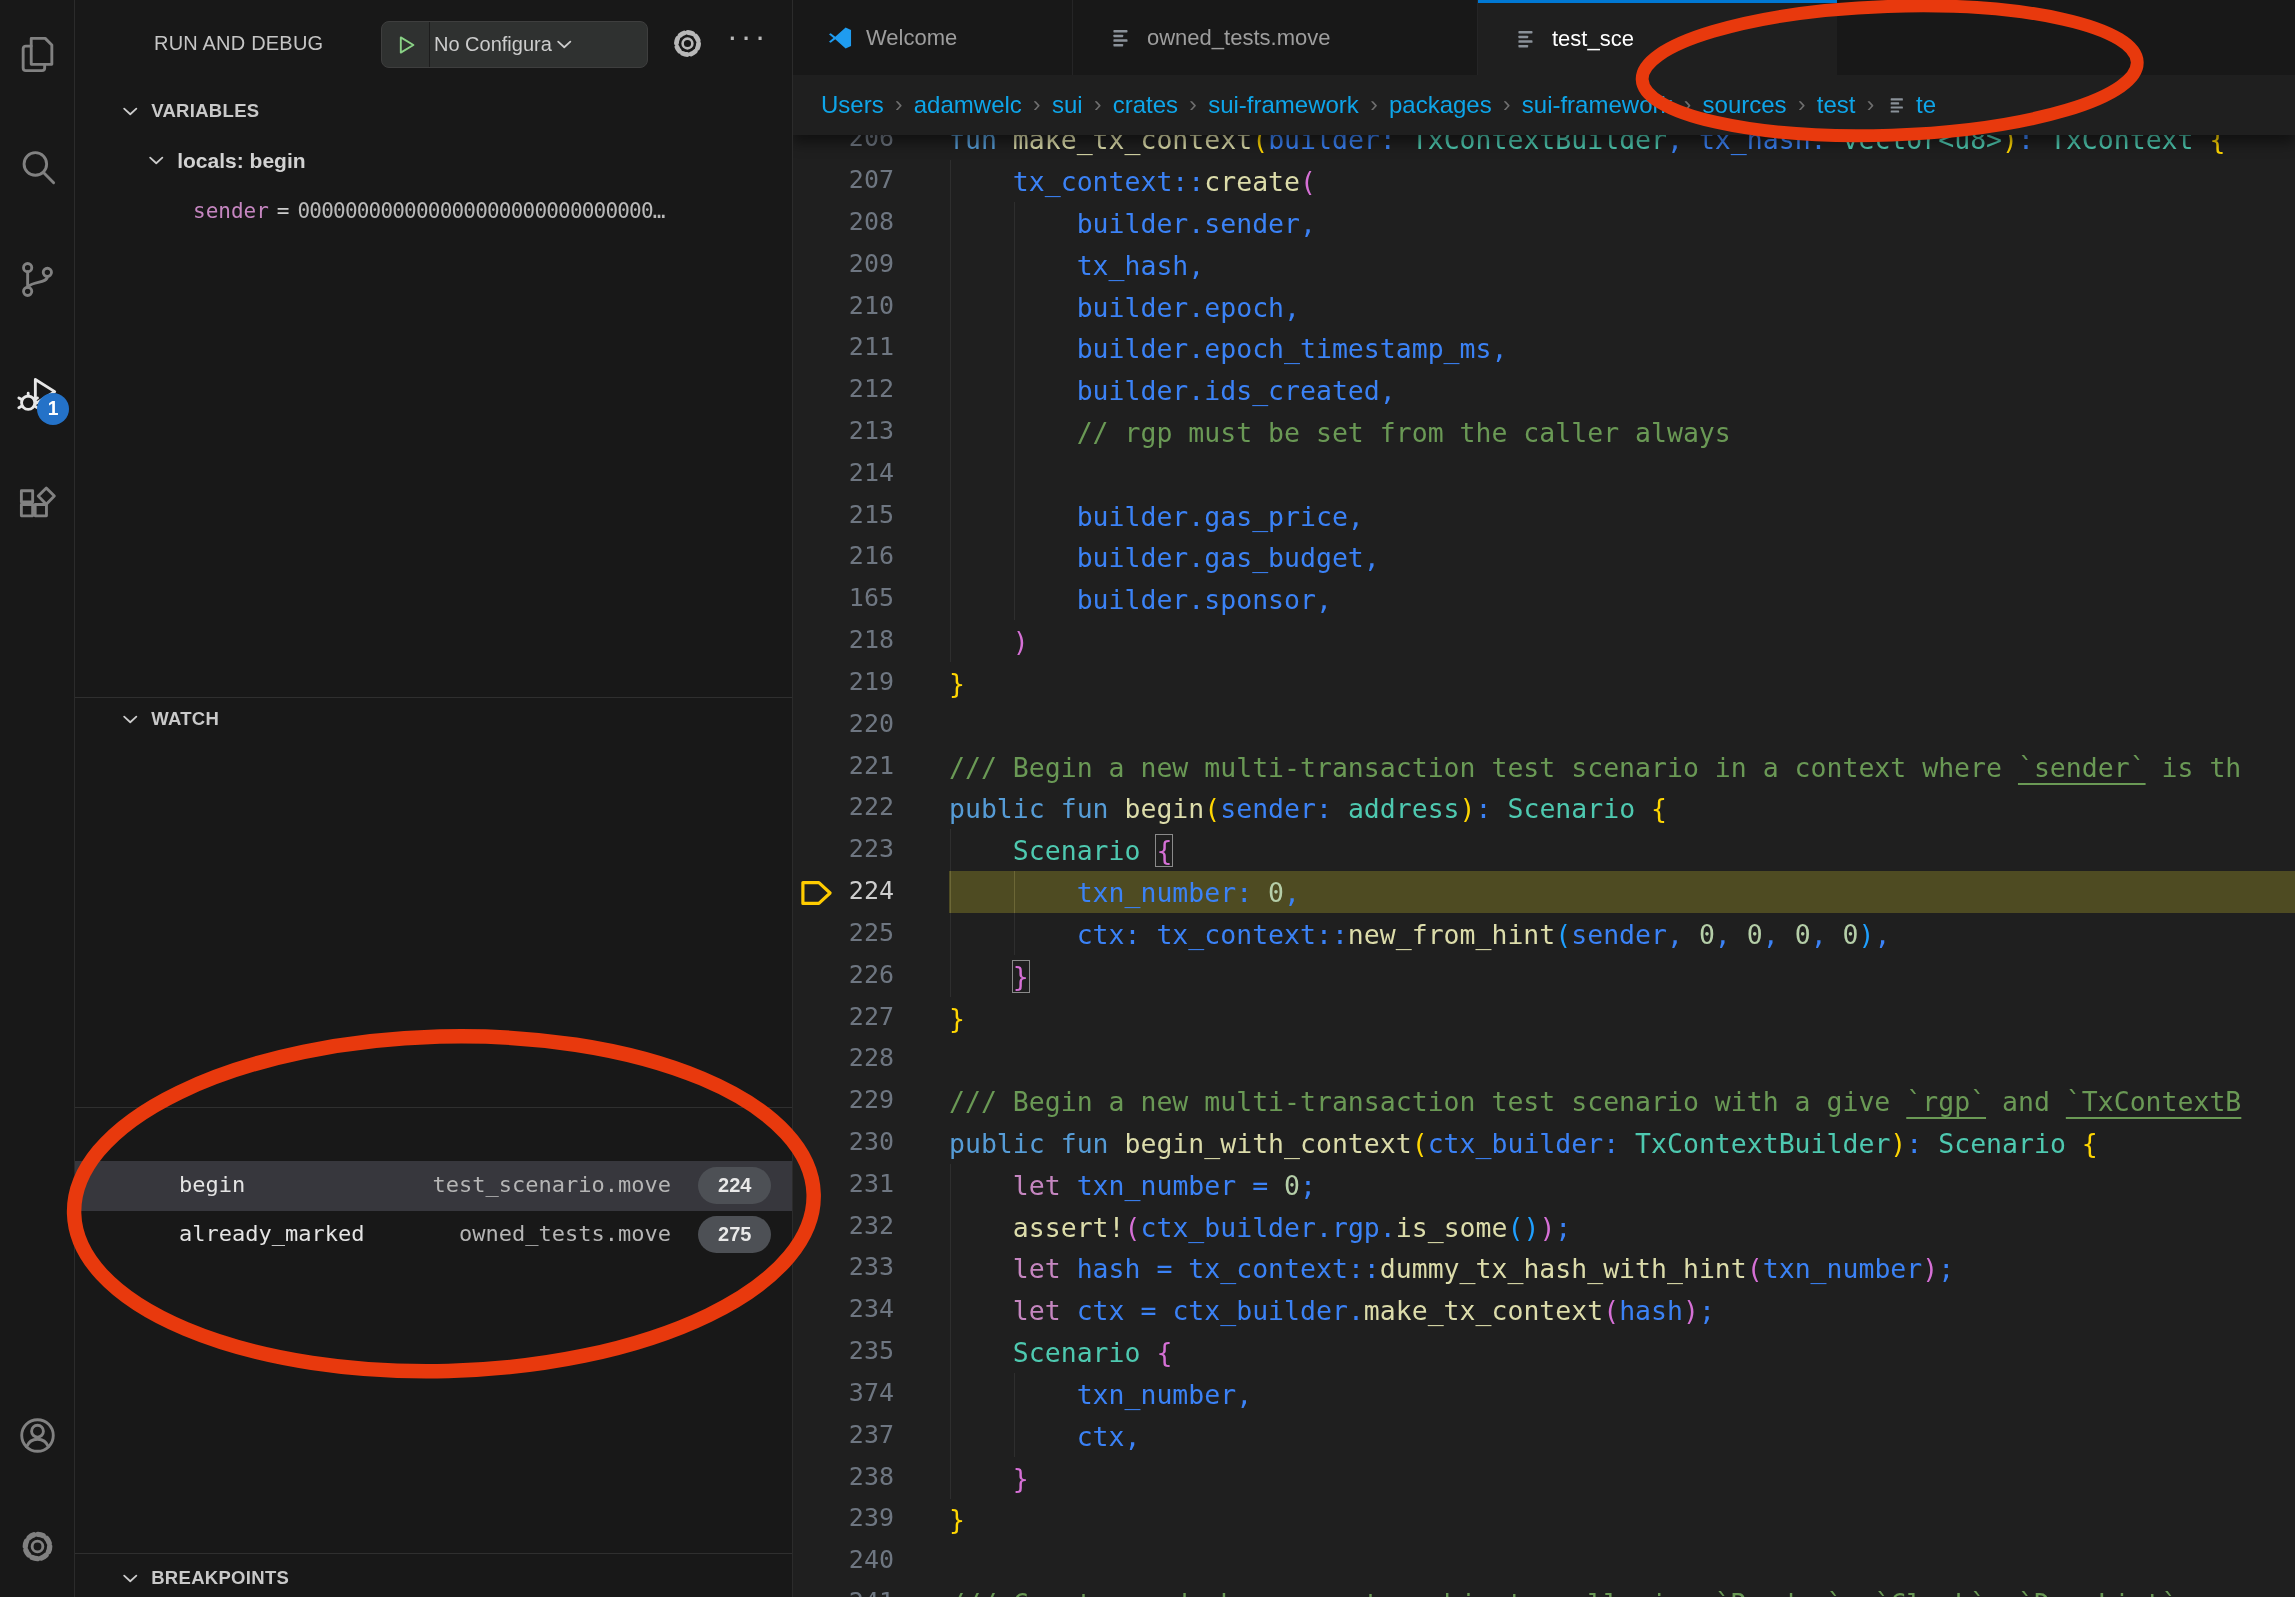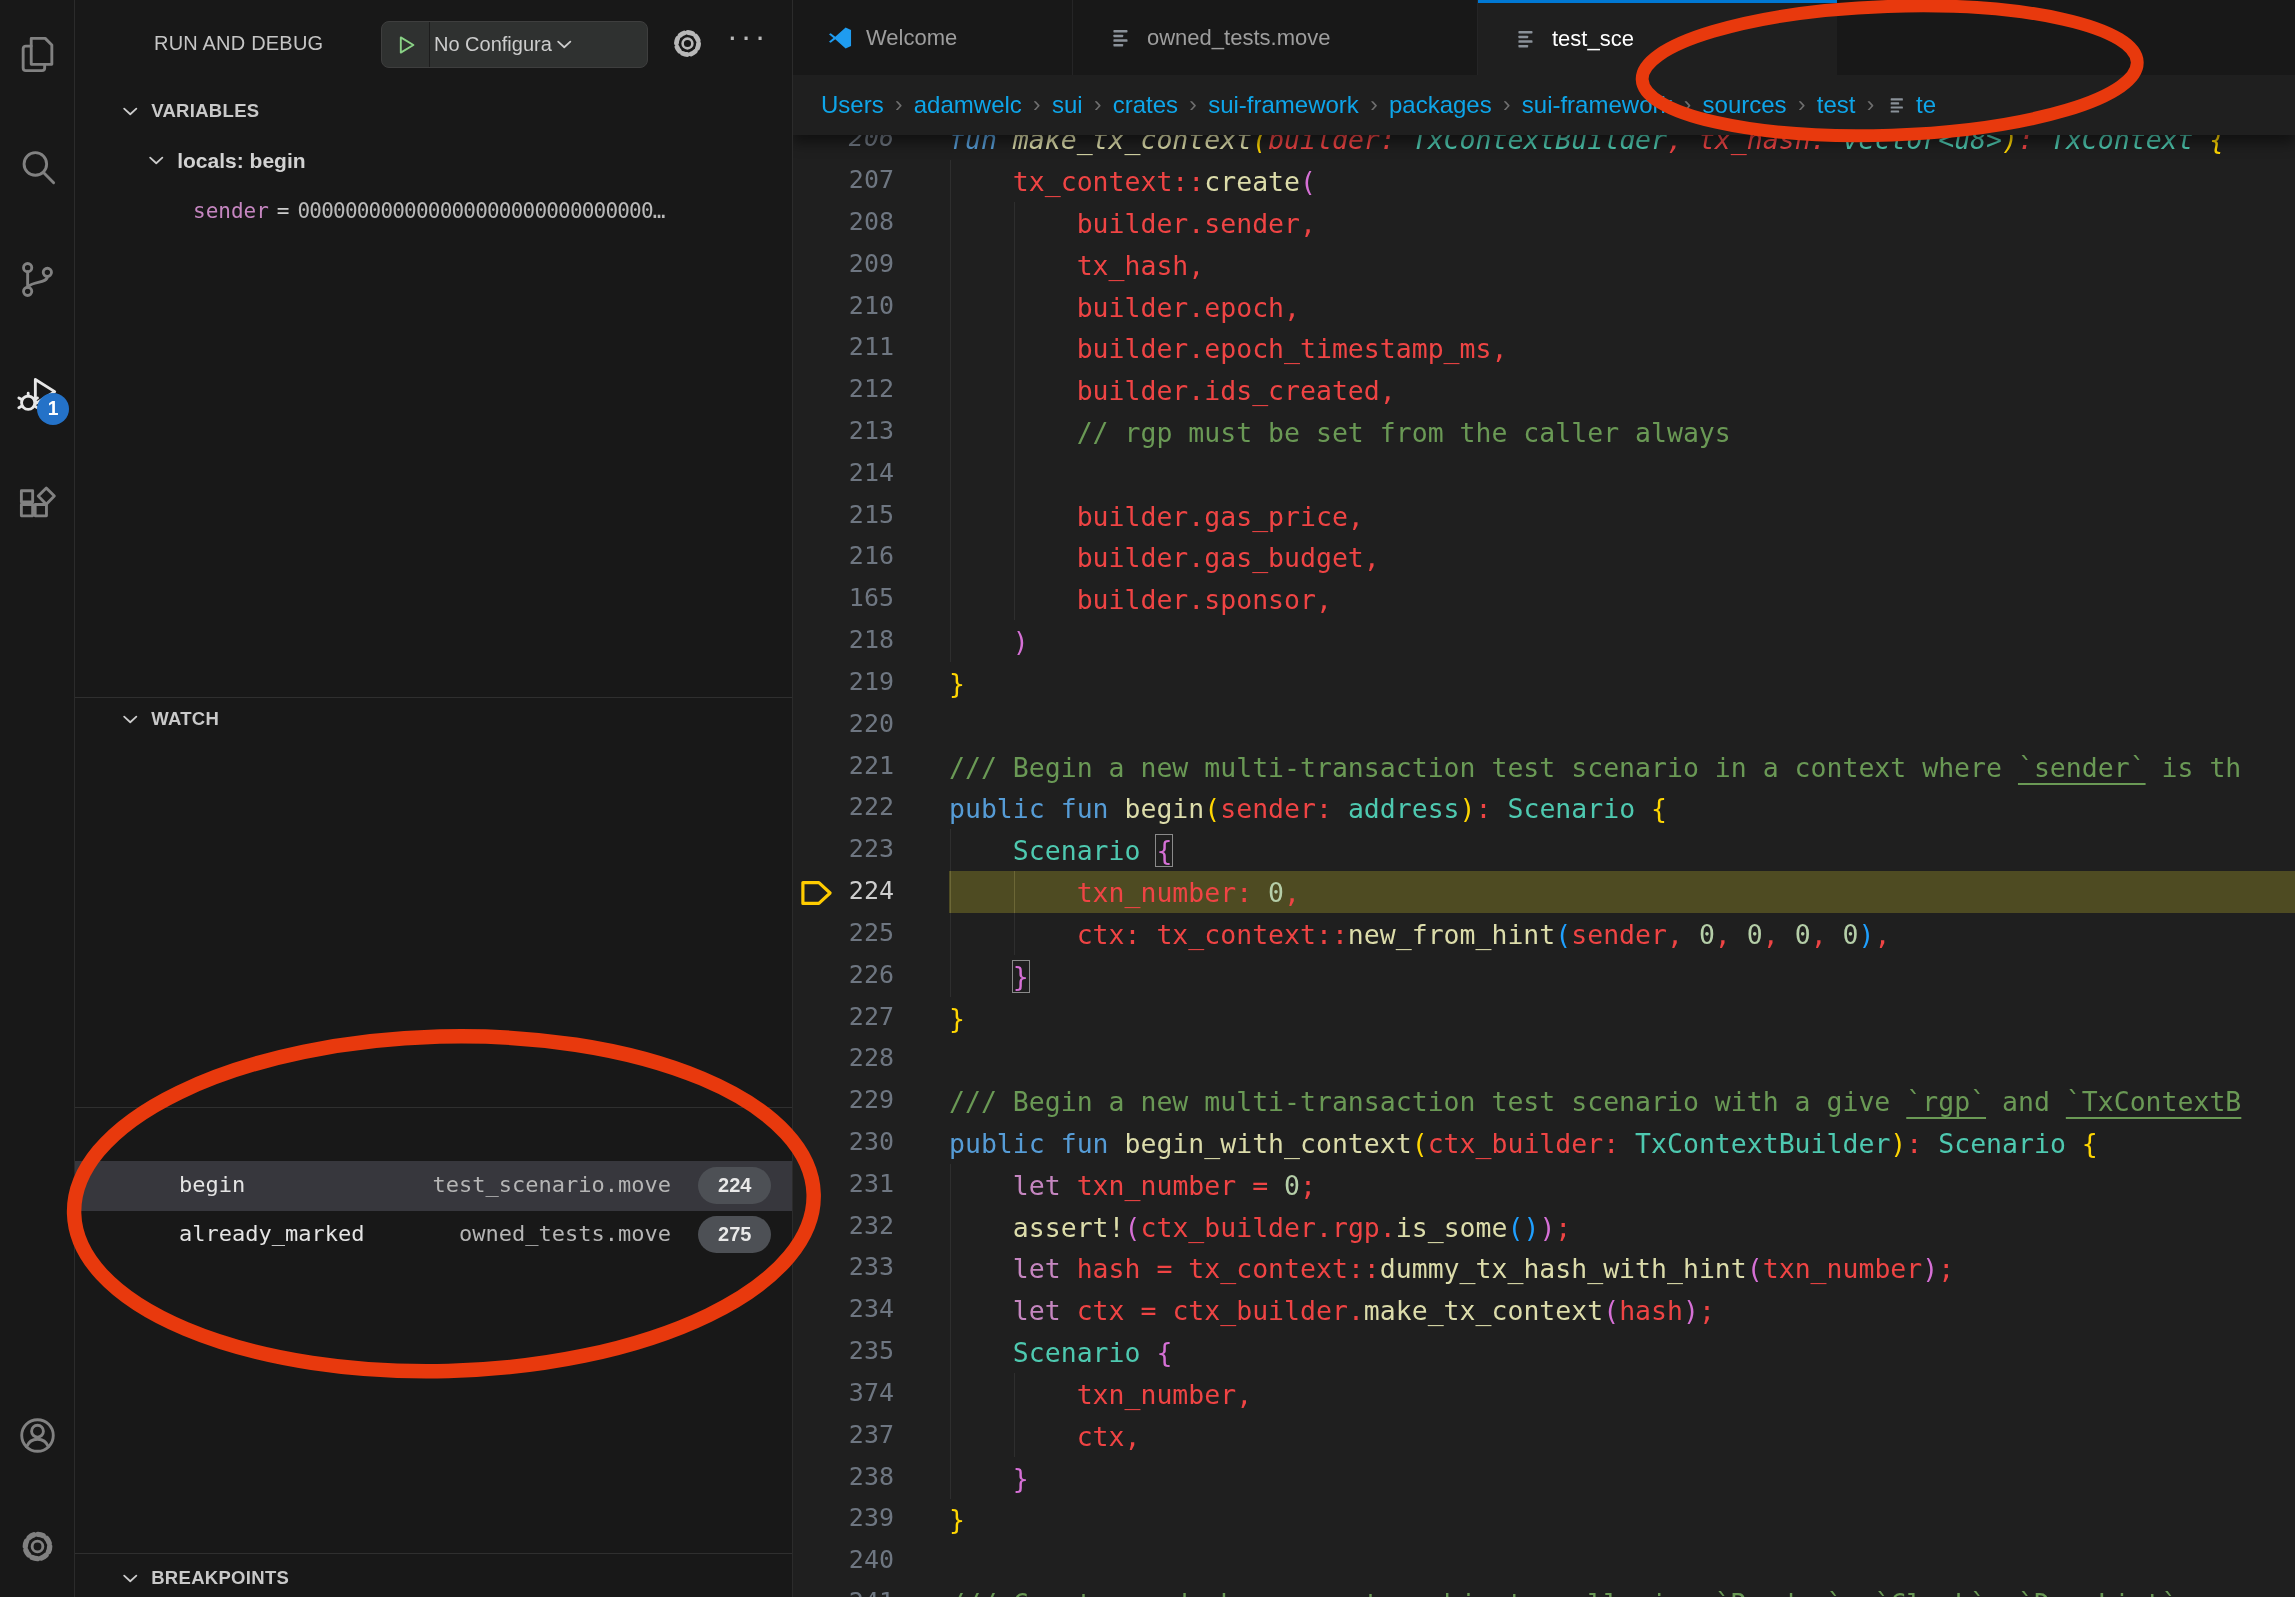--- a/index.html
+++ b/index.html
@@ -74,21 +74,21 @@
   .marker{position:absolute;left:6.4px;top:5.6px;}
   .guide{position:absolute;top:0;width:1.2px;height:100%;background:#2e2e2e;}
   .code-row.cur .guide{background:#6c6736;}
   .code-text{position:absolute;left:157px;top:3.2px;white-space:pre;
      font-family:"DejaVu Sans Mono",monospace;font-size:26.5px;line-height:37px;}
   .tk-cmu{text-decoration:underline;text-underline-offset:5.6px;text-decoration-thickness:2px;}
   .tk-box{outline:1.2px solid #8a8a8a;outline-offset:0.8px;}
   
   .annot{position:absolute;left:0;top:0;width:2295px;height:1597px;z-index:100;pointer-events:none;}
 </style>
-<style>.tk-kw{color:#569cd6;}.tk-kwm{color:#c586c0;}.tk-fn{color:#dcdcaa;}.tk-ty{color:#4ec9b0;}.tk-df{color:#ef4444;}.tk-cm{color:#6a9955;}.tk-cmu{color:#6a9955;}.tk-num{color:#b5cea8;}.tk-b1{color:#ffd602;}.tk-b2{color:#d670d6;}.tk-b2x{color:#d670d6;}.tk-b3{color:#1fa0ff;}.hl-band{background:#4e4b22;}.tab.active{border-top-color:#0078d4;}</style></head>
+<style>.tk-kw{color:#569cd6;}.tk-kwm{color:#c586c0;}.tk-fn{color:#dcdcaa;}.tk-ty{color:#4ec9b0;}.tk-df{color:#3b82f6;}.tk-cm{color:#6a9955;}.tk-cmu{color:#6a9955;}.tk-num{color:#b5cea8;}.tk-b1{color:#ffd602;}.tk-b2{color:#d670d6;}.tk-b2x{color:#d670d6;}.tk-b3{color:#1fa0ff;}.hl-band{background:#4e4b22;}.tab.active{border-top-color:#0078d4;}</style></head>
 <body>
 
 <div class="app">
 
   <nav class="activity-bar" id="abar">
       <div class="ab-item" style="top: 16px;">
         <span><svg viewBox="0 0 24 24" fill="none" stroke="currentColor" stroke-width="1.6" stroke-linecap="round" stroke-linejoin="round">
             <path d="M8.5 3h7.8L20 6.7V17.5H8.5z"></path>
             <path d="M16 17.5v2a1.5 1.5 0 0 1-1.5 1.5H5.5A1.5 1.5 0 0 1 4 19.5V8.8a1.5 1.5 0 0 1 1.5-1.5h3"></path>
           </svg></span>
@@ -214,21 +214,21 @@
           <svg viewBox="0 0 24 24" fill="none" stroke="currentColor" stroke-width="1.6" stroke-linecap="round" stroke-linejoin="round">
             <path d="M5.5 9.2 12 15.2 18.5 9.2" stroke-width="1.9"></path>
           </svg>
         </span>
       <span class="sec-label">BREAKPOINTS</span>
     </div>
   </aside>
 
   <main class="editor">
     <div class="code-lines" id="code">
-        <div class="code-row" style="top: 118px; font-style: italic;">
+        <div class="code-row" style="top: 118px;">
           <span class="ln">206</span>
           <span class="code-text"><span class="tk-kw">fun </span><span class="tk-fn">make_tx_context</span><span class="tk-b1">(</span><span class="tk-df">builder: </span><span class="tk-ty">TxContextBuilder</span><span class="tk-df">, tx_hash: </span><span class="tk-ty">vector&lt;u8&gt;</span><span class="tk-b1">)</span><span class="tk-df">: </span><span class="tk-ty">TxContext</span><span class="tk-df"> </span><span class="tk-b1">{</span></span>
         </div>
         <div class="code-row" style="top: 160px;">
           <div class="guide" style="left: 158px;"></div>
           <span class="ln">207</span>
           <span class="code-text"><span class="tk-df">    tx_context::</span><span class="tk-fn">create</span><span class="tk-b2">(</span></span>
         </div>
         <div class="code-row" style="top: 202px;">
           <div class="guide" style="left: 158px;"></div>

